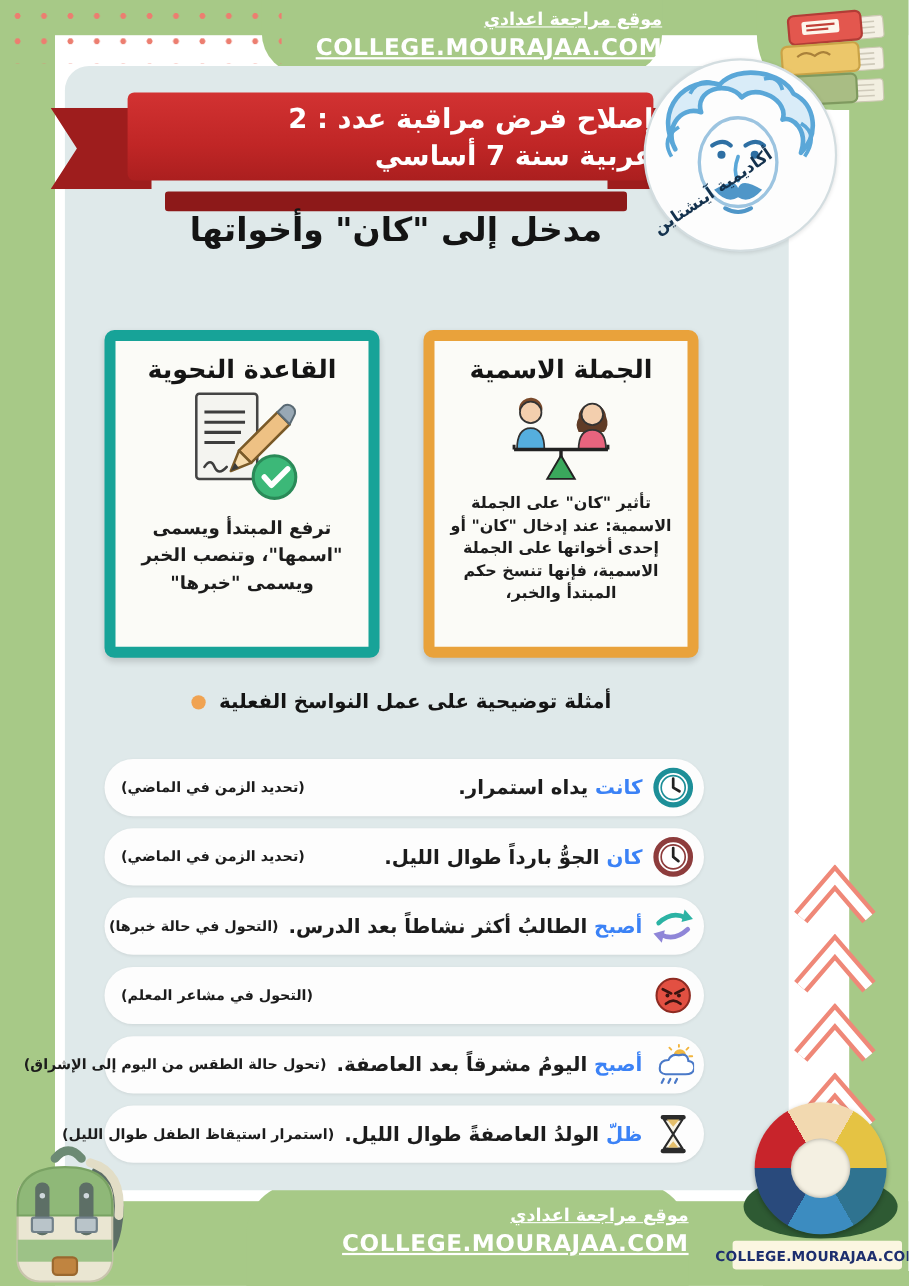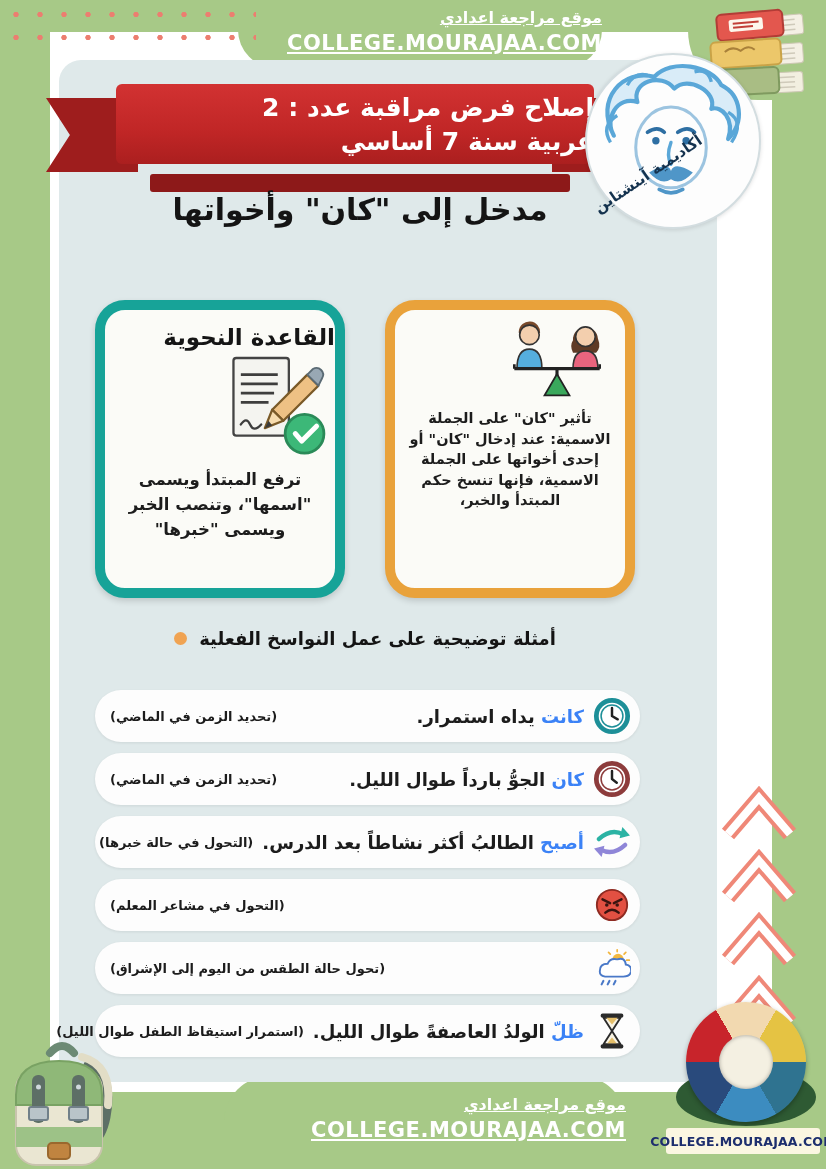--- a/index.html
+++ b/index.html
@@ -48,22 +48,22 @@
   .einstein{left:585px;top:53px;width:172px;height:172px;border-radius:50%;background:#fdfdfd;
             border:2px solid #d3dde0;z-index:5;box-shadow:0 1px 4px rgba(0,0,0,.12);}
   .academy{position:absolute;left:-14px;top:110px;width:150px;text-align:center;
            transform:rotate(-34deg);font-size:15px;font-weight:bold;color:#14324e;}
 
   
   .page-title{left:80px;top:192px;width:560px;z-index:3;text-align:center;
               font-size:30px;font-weight:bold;color:#141414;}
 
   
-  .card{z-index:3;width:230px;height:278px;background:#fbfbf7;border-radius:30px;
-        display:flex;flex-direction:column;align-items:flex-start;
+  .card{z-index:3;width:230px;height:278px;background:#fbfbf7;border-radius:9px;
+        display:flex;flex-direction:column;align-items:center;
         box-shadow:0 3px 6px rgba(0,0,0,.15);}
   .card-teal{left:95px;top:300px;border:10px solid #17a398;}
   .card-orange{left:385px;top:300px;border:10px solid #e9a23b;}
   .card .c-title{font-size:23px;font-weight:bold;color:#151515;margin-top:14px;}
   .card .c-body{font-size:16.5px;font-weight:bold;color:#1c1c1c;text-align:center;
                 line-height:1.5;padding:0 10px;margin-top:6px;}
   .card-orange .c-body{font-size:14.5px;line-height:1.42;margin-top:2px;padding:0 8px;}
 
   
   .sec-head{left:85px;top:628px;width:560px;z-index:3;display:flex;align-items:center;
@@ -177,20 +177,21 @@
       <path d="M100,26 l6,-6 q5,-3 9,1 q4,4 1,9 l-4,8 Z" fill="#98a8b4" stroke="#5a6a74" stroke-width="2"></path>
       <path d="M62,64 L74,76 L54,84 Z" fill="#f7dcae" stroke="#7a5a28" stroke-width="2.5" stroke-linejoin="round"></path>
       <path d="M58,76 L54,84 l8,-3 Z" fill="#3a3a3a"></path>
       <circle cx="97" cy="90" r="21" fill="#3cb878" stroke="#2a8a58" stroke-width="3"></circle>
       <path d="M87,90 l7,8 l16,-16" stroke="#fff" stroke-width="5.5" fill="none" stroke-linecap="round" stroke-linejoin="round"></path>
     </svg>
     <div class="c-body">ترفع المبتدأ ويسمى "اسمها"، وتنصب الخبر ويسمى "خبرها"</div>
   </div>
 
   <div class="abs card card-orange" dir="rtl">
+    <div class="c-title">الجملة الاسمية</div>
     <svg width="136" height="96" viewBox="0 0 140 108">
       <path d="M27,24 a12,12 0 0 1 24,2 l-24,0 Z" fill="#7a4a2b"></path>
       <circle cx="39" cy="28" r="11" fill="#f3cfae" stroke="#333" stroke-width="1.8"></circle>
       <path d="M25,66 q0,-22 14,-22 q14,0 14,22 Z" fill="#55aede" stroke="#333" stroke-width="1.8"></path>
       <path d="M88,34 a14,14 0 0 1 28,-2 q4,10 -2,16 l-26,0 q-4,-8 0,-14 Z" fill="#5f3b26"></path>
       <circle cx="102" cy="30" r="11" fill="#f3cfae" stroke="#333" stroke-width="1.8"></circle>
       <path d="M88,66 q0,-20 14,-20 q14,0 14,20 Z" fill="#e8647e" stroke="#333" stroke-width="1.8"></path>
       <path d="M22,66 h96" stroke="#222" stroke-width="3.5"></path>
       <path d="M22,66 v-5 M118,66 v-5" stroke="#222" stroke-width="3"></path>
       <path d="M70,66 v8" stroke="#222" stroke-width="3.5"></path>
@@ -260,20 +261,21 @@
       <span class="icn">
         <svg width="40" height="40" viewBox="0 0 44 44">
             <g stroke="#f2b53d" stroke-width="2" stroke-linecap="round">
               <path d="M28,3 v-2 M36,6 l2,-2 M39,13 h3 M20,6 l-2,-2"></path>
             </g>
             <circle cx="29" cy="12" r="6.5" fill="#f2b840"></circle>
             <path d="M8,25 q0,-8 9,-8 q3,-7 11,-5 q9,-3 10,6 q7,1 6,8 q-1,6 -9,6 l-21,0 q-7,-1 -6,-7 Z" fill="#fff" stroke="#4a79c8" stroke-width="2.2"></path>
             <path d="M12,37 l-2,4 M19,37 l-2,4 M26,37 l-2,4" stroke="#4a79c8" stroke-width="2.4" stroke-linecap="round"></path>
           </svg>
       </span>
+      <span class="sent"><span class="kw">أصبح</span> <span>اليومُ مشرقاً بعد العاصفة.</span></span>
       <span class="note">(تحول حالة الطقس من اليوم إلى الإشراق)</span>
     </div>
 
     <div class="row">
       <span class="icn">
         <svg width="34" height="38" viewBox="0 0 36 40">
             <rect x="6" y="1.5" width="24" height="4.5" rx="2" fill="#2b2b2b"></rect>
             <rect x="6" y="34" width="24" height="4.5" rx="2" fill="#2b2b2b"></rect>
             <polygon points="9,6 27,6 18,20" fill="#f8f3e4" stroke="#2b2b2b" stroke-width="2" stroke-linejoin="round"></polygon>
             <polygon points="18,20 9,34 27,34" fill="#f8f3e4" stroke="#2b2b2b" stroke-width="2" stroke-linejoin="round"></polygon>

